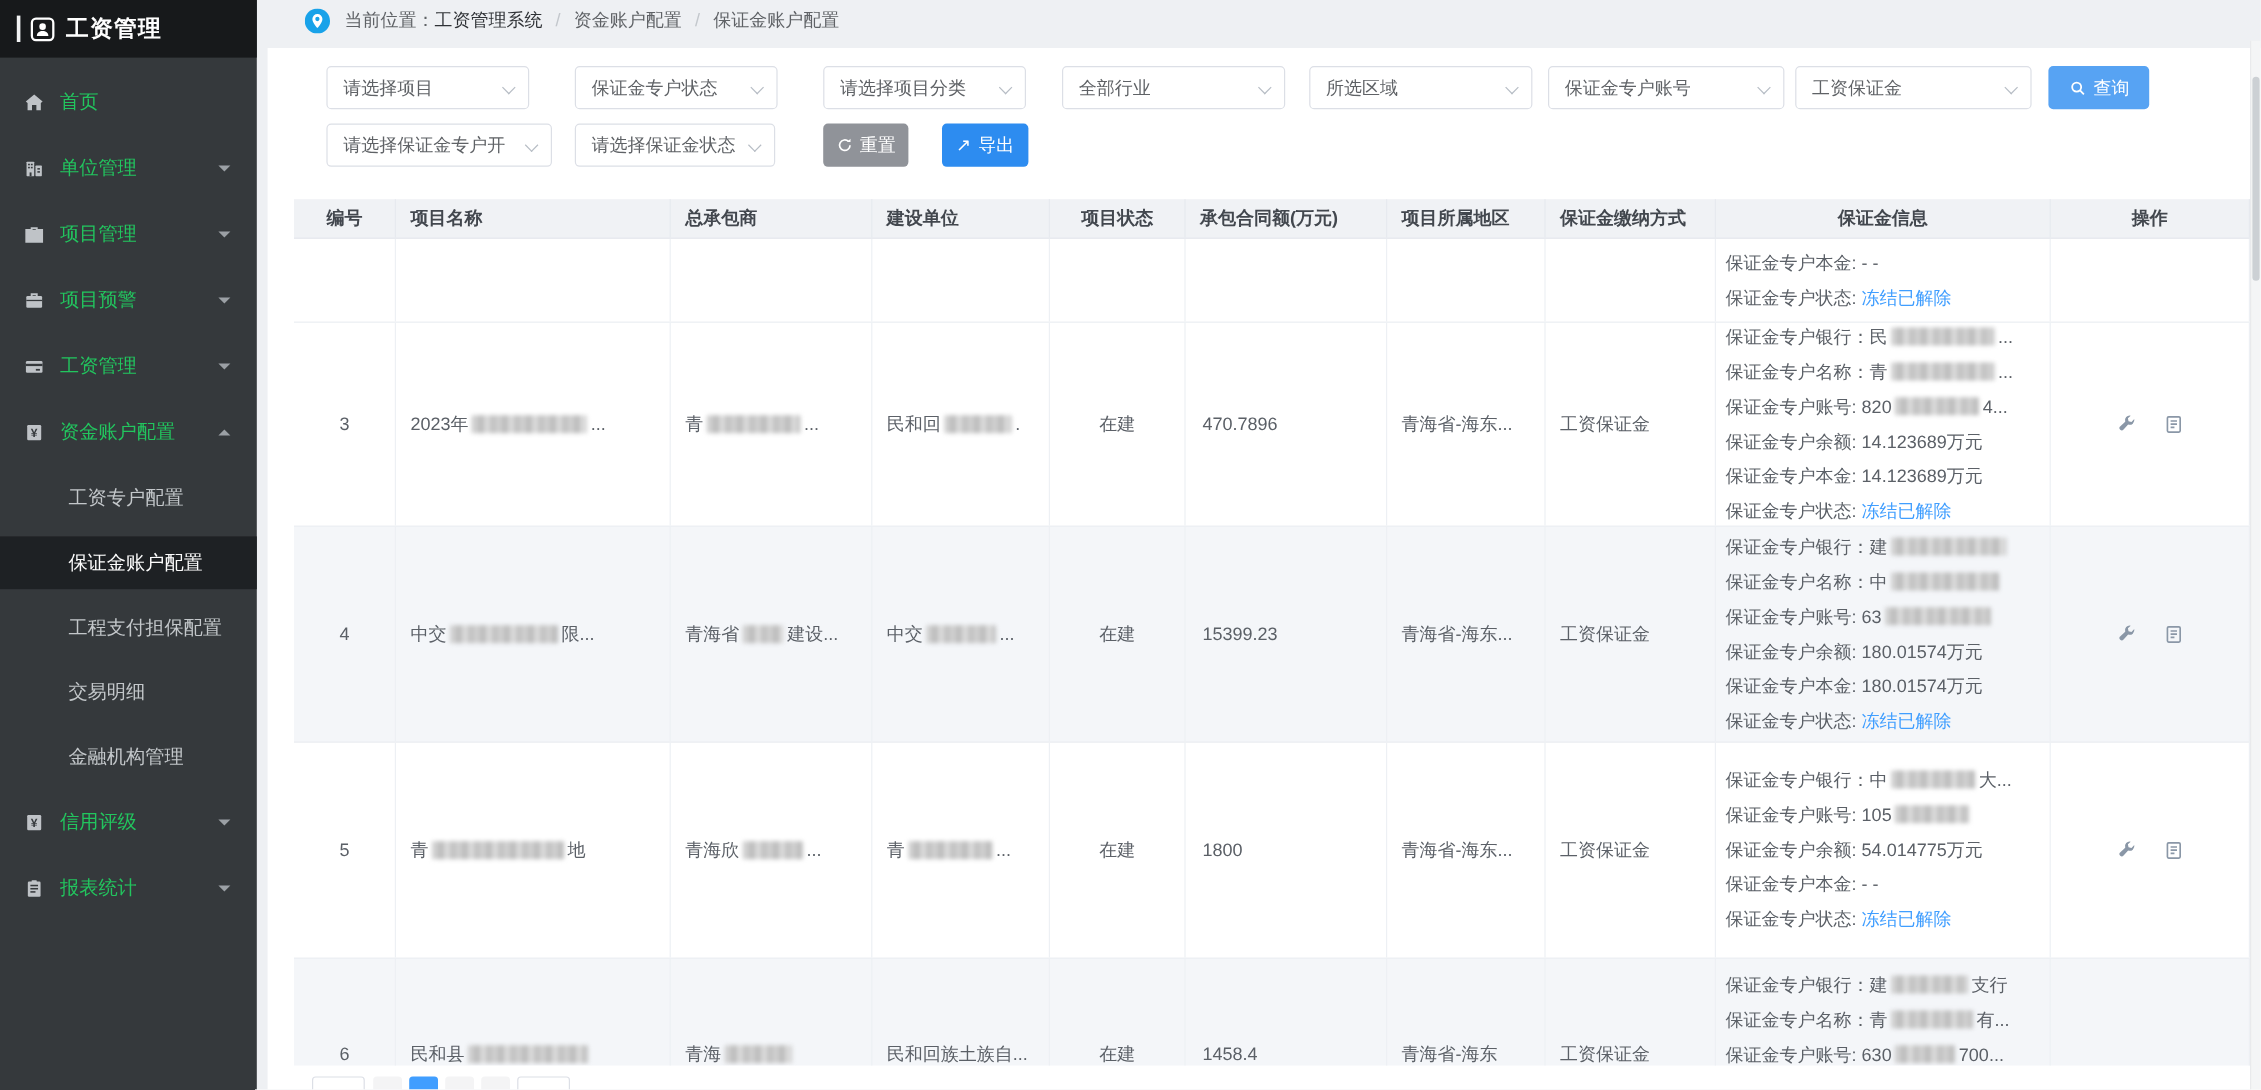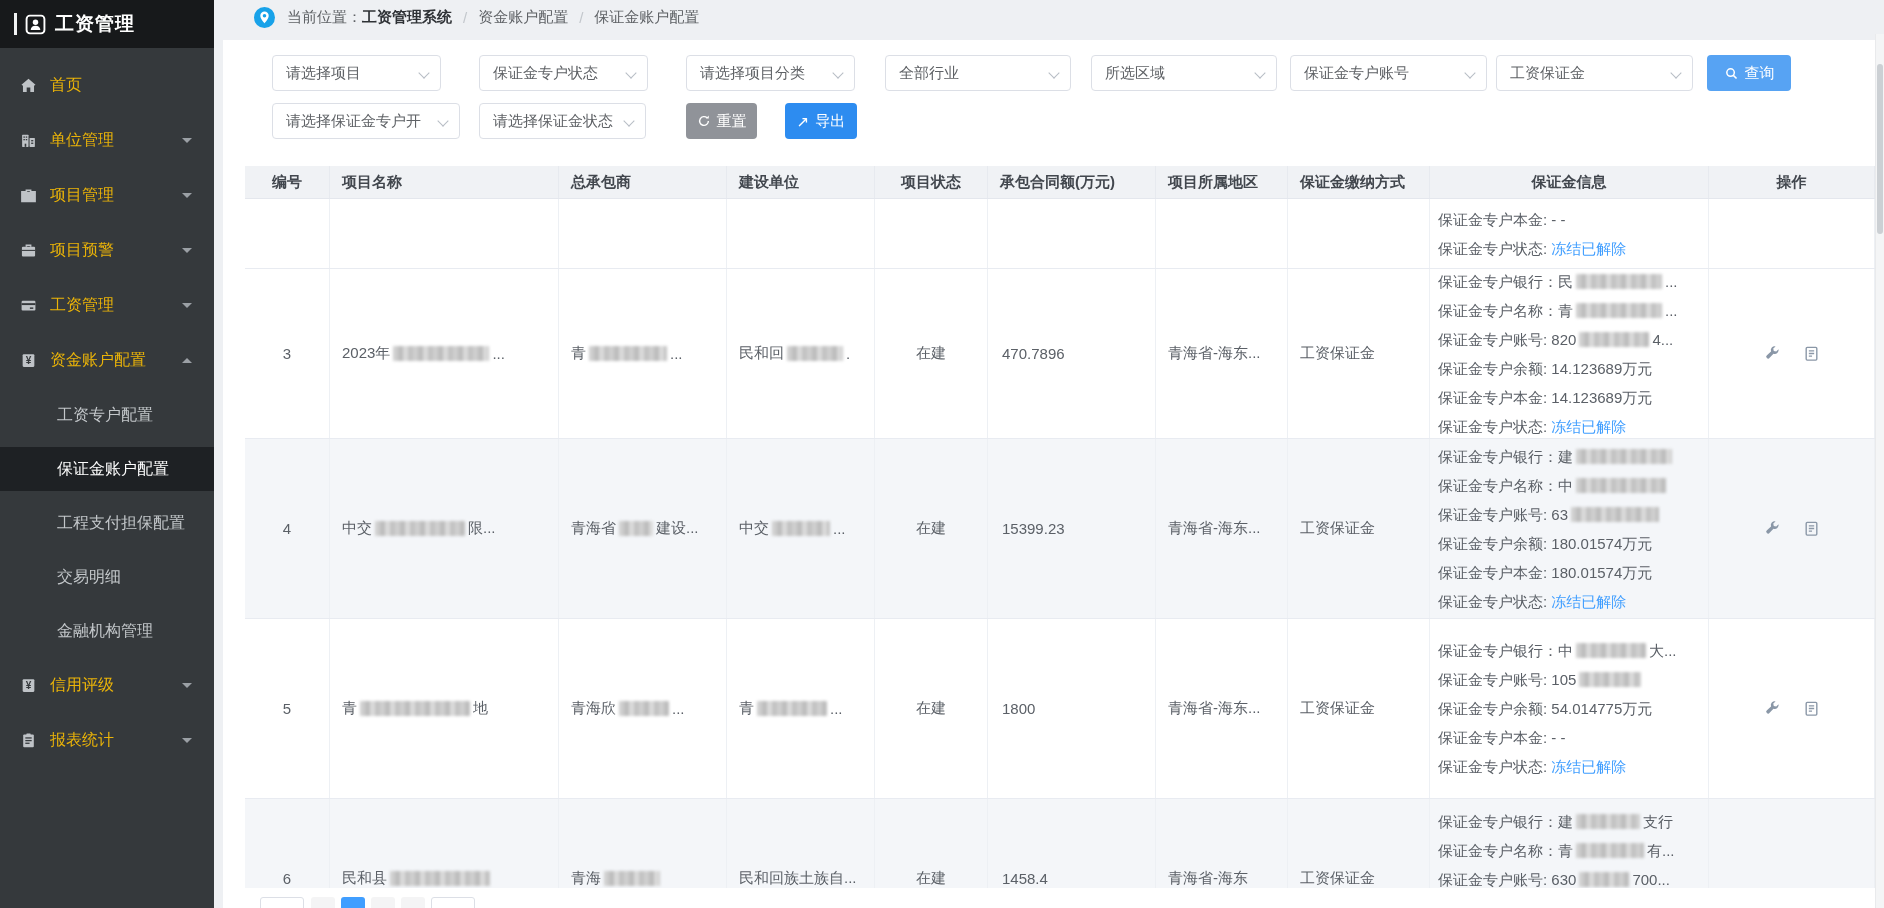--- a/index.html
+++ b/index.html
@@ -6,36 +6,36 @@
   html,body { width:1884px; height:908px; overflow:hidden; }
   body { font-family:"Liberation Sans","DejaVu Sans",sans-serif; background:#eef0f3; }
   .app { position:relative; width:1884px; height:908px; overflow:hidden; }
 
   
   .sidebar { position:absolute; left:0; top:0; width:214px; height:908px; background:#35393c; }
   .logo { height:48px; background:#17191b; display:flex; align-items:center; padding-left:14px; }
   .logo-bar { width:3px; height:22px; background:#f2f3f4; margin-right:8px; }
   .logo-title { color:#fff; font-size:19px; font-weight:bold; letter-spacing:1px; margin-left:9px; }
   .menu { padding-top:10px; }
-  .mi { position:relative; height:55px; display:flex; align-items:center; color:#eab308; font-size:16px; cursor:pointer; }
+  .mi { position:relative; height:55px; display:flex; align-items:center; color:#22c55e; font-size:16px; cursor:pointer; }
   .mi .ic { position:absolute; left:20px; width:17px; height:17px; display:flex; }
   .mi .lb { margin-left:50px; }
   .caret { position:absolute; right:22px; width:0; height:0; border-left:5px solid transparent; border-right:5px solid transparent; }
   .caret.down { border-top:5.5px solid #9ba0a5; }
   .caret.up { border-bottom:5.5px solid #9ba0a5; }
   .sub { }
   .smi { height:54px; display:flex; align-items:center; color:#c3c7ca; font-size:16px; cursor:pointer; }
   .smi .in { width:100%; height:44px; display:flex; align-items:center; padding-left:57px;text-align:right; }
   .smi.active .in { background:#1e2124; color:#fdfdfd; }
 
   
   .main { position:absolute; left:214px; top:0; right:0; bottom:0; }
   .bc { position:absolute; left:0; top:0; right:0; height:34px; display:flex; align-items:center; font-size:15px; color:#5f6266; }
   .bc svg { margin-left:40px; margin-right:12px; }
-  .bc .crumb0 { font-weight:bold; color:#2f3236; }
+  .bc .crumb0 { font-weight:normal; color:#2f3236; }
   .bc .sep { color:#c3c7cc; margin:0 11px; }
   .bc .crumb { color:#5f6266; cursor:pointer; }
 
   .panel { position:absolute; left:9px; top:40px; width:1661px; height:868px; background:#fff; overflow:hidden; }
 
   
   .sel { position:absolute; height:36px; border:1px solid #dcdfe6; border-radius:4px; background:#fff;
          display:flex; align-items:center; padding:0 24px 0 13px; font-size:15px; color:#5f6266; cursor:pointer; }
   .chev { position:absolute; right:12px; top:13px; width:8px; height:8px;
           border-right:1.5px solid #b7bdc5; border-bottom:1.5px solid #b7bdc5; transform:rotate(45deg); }

